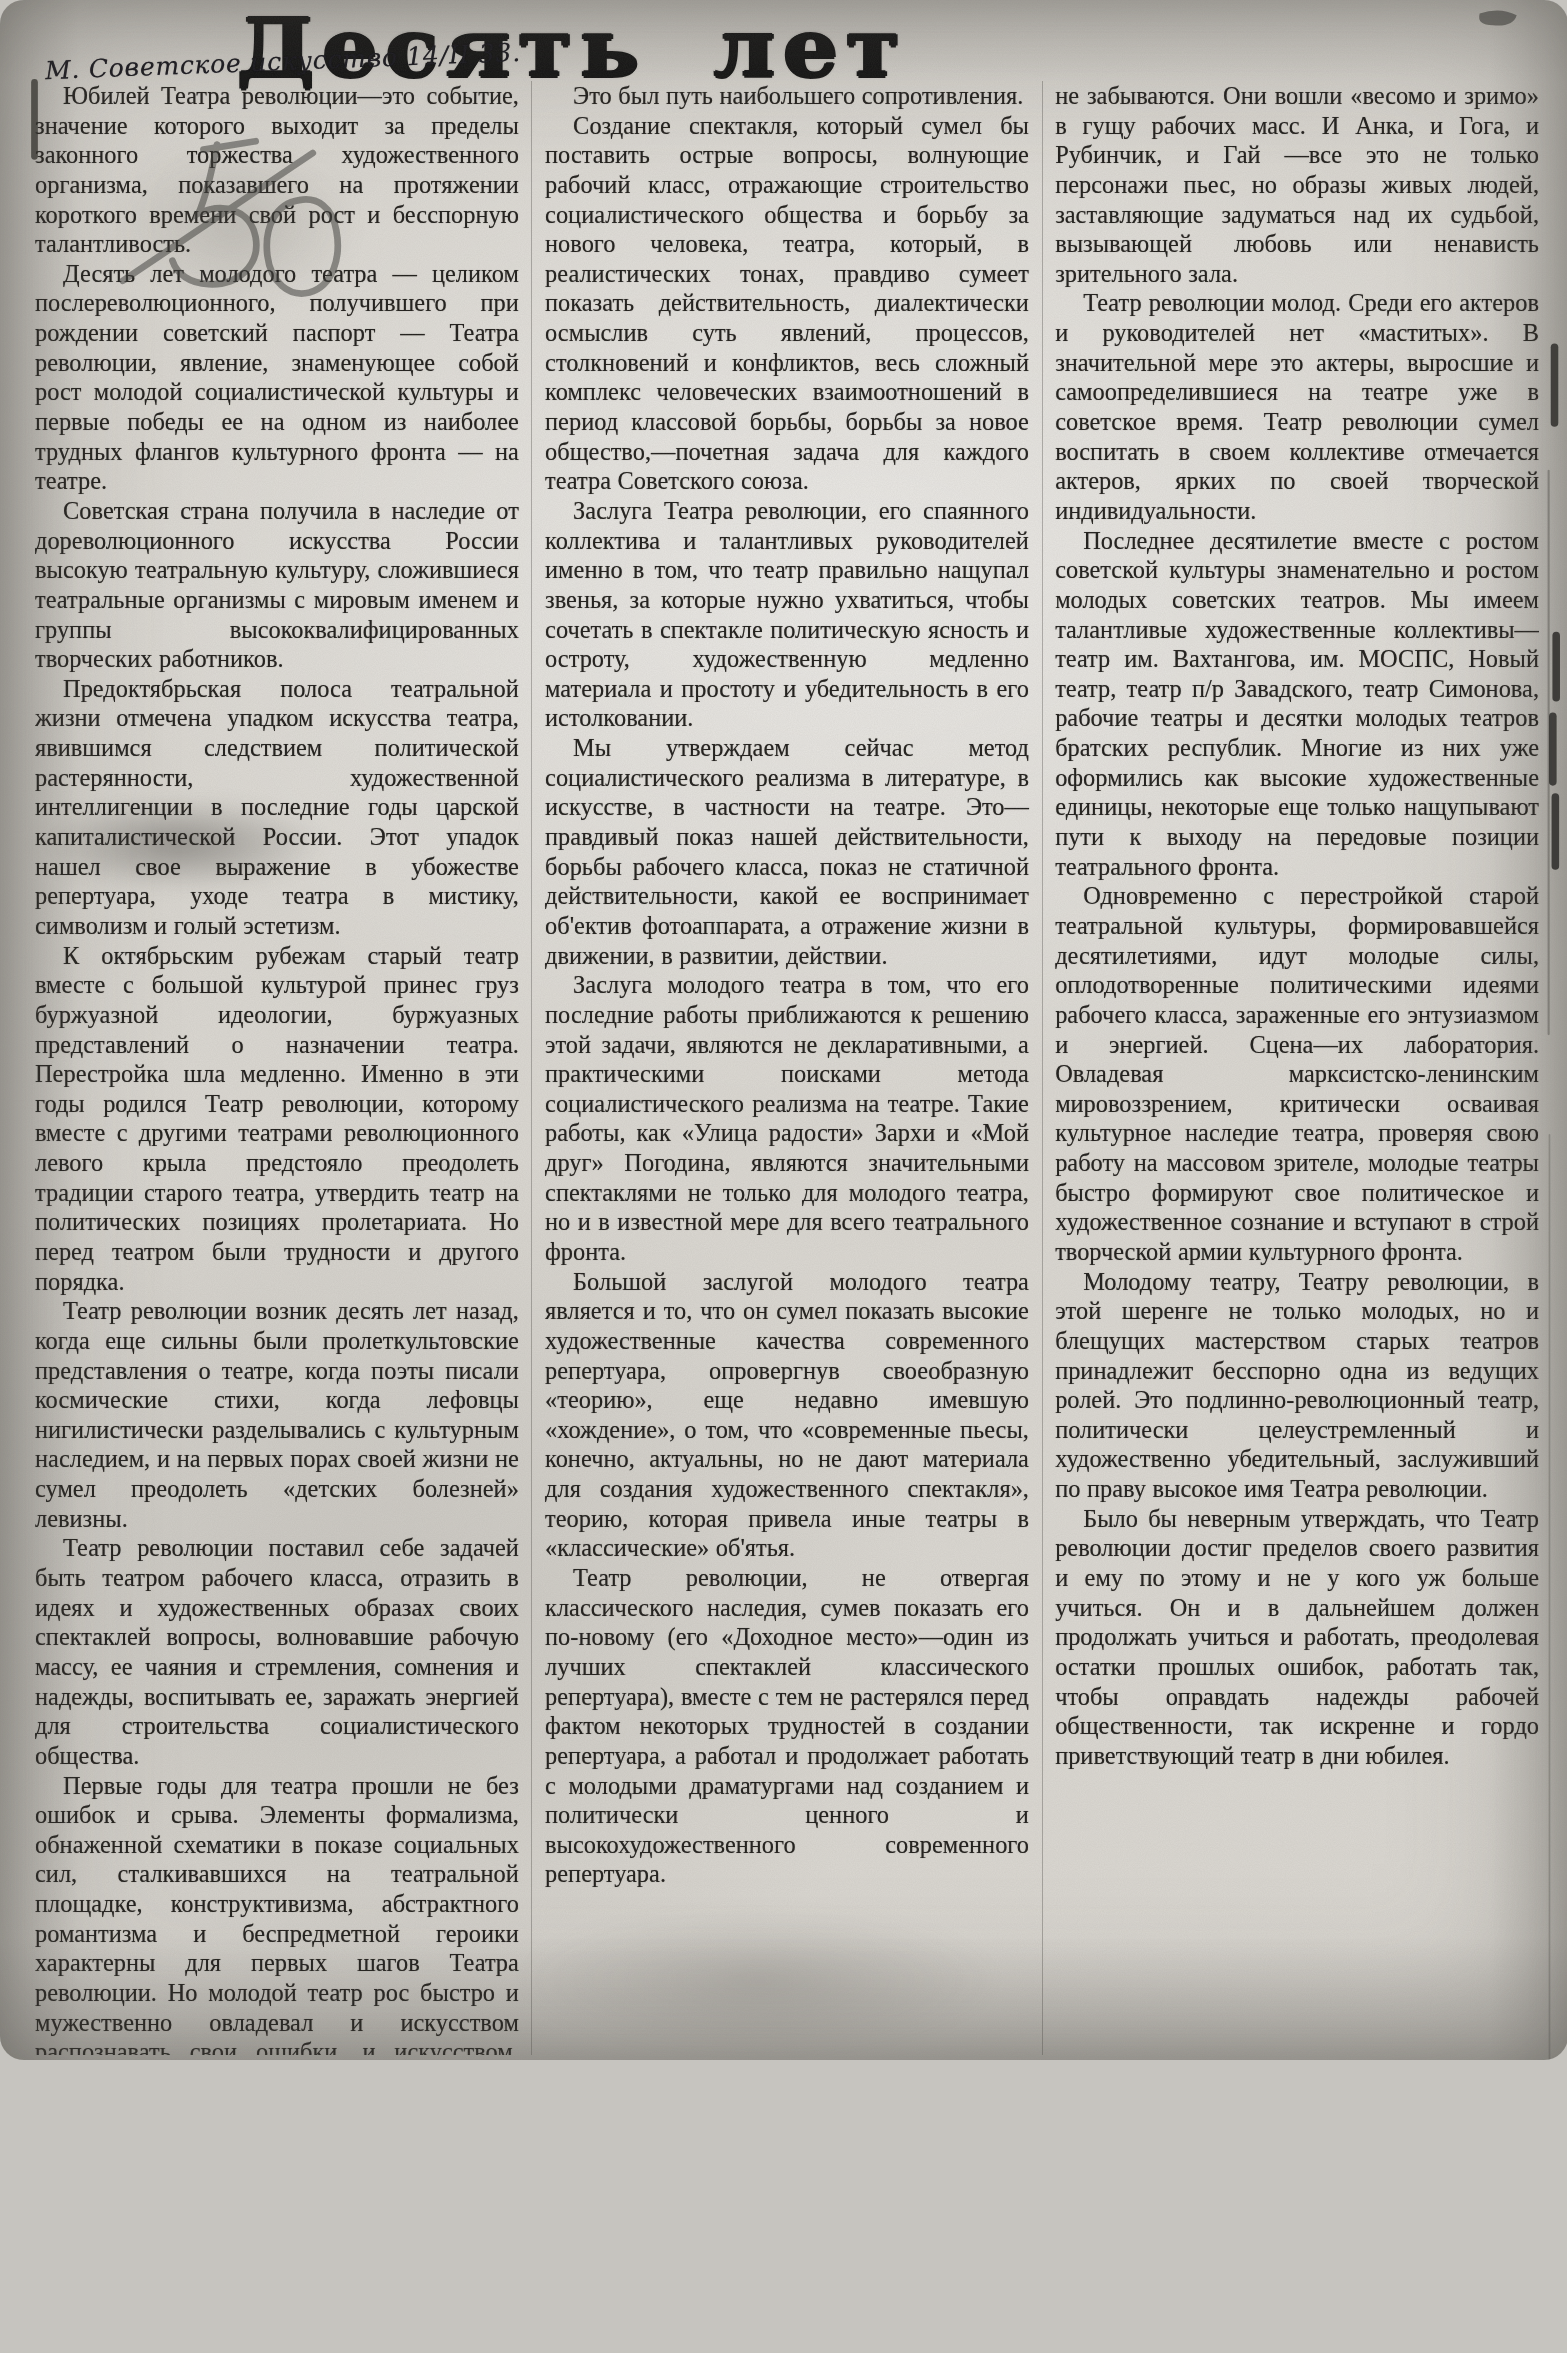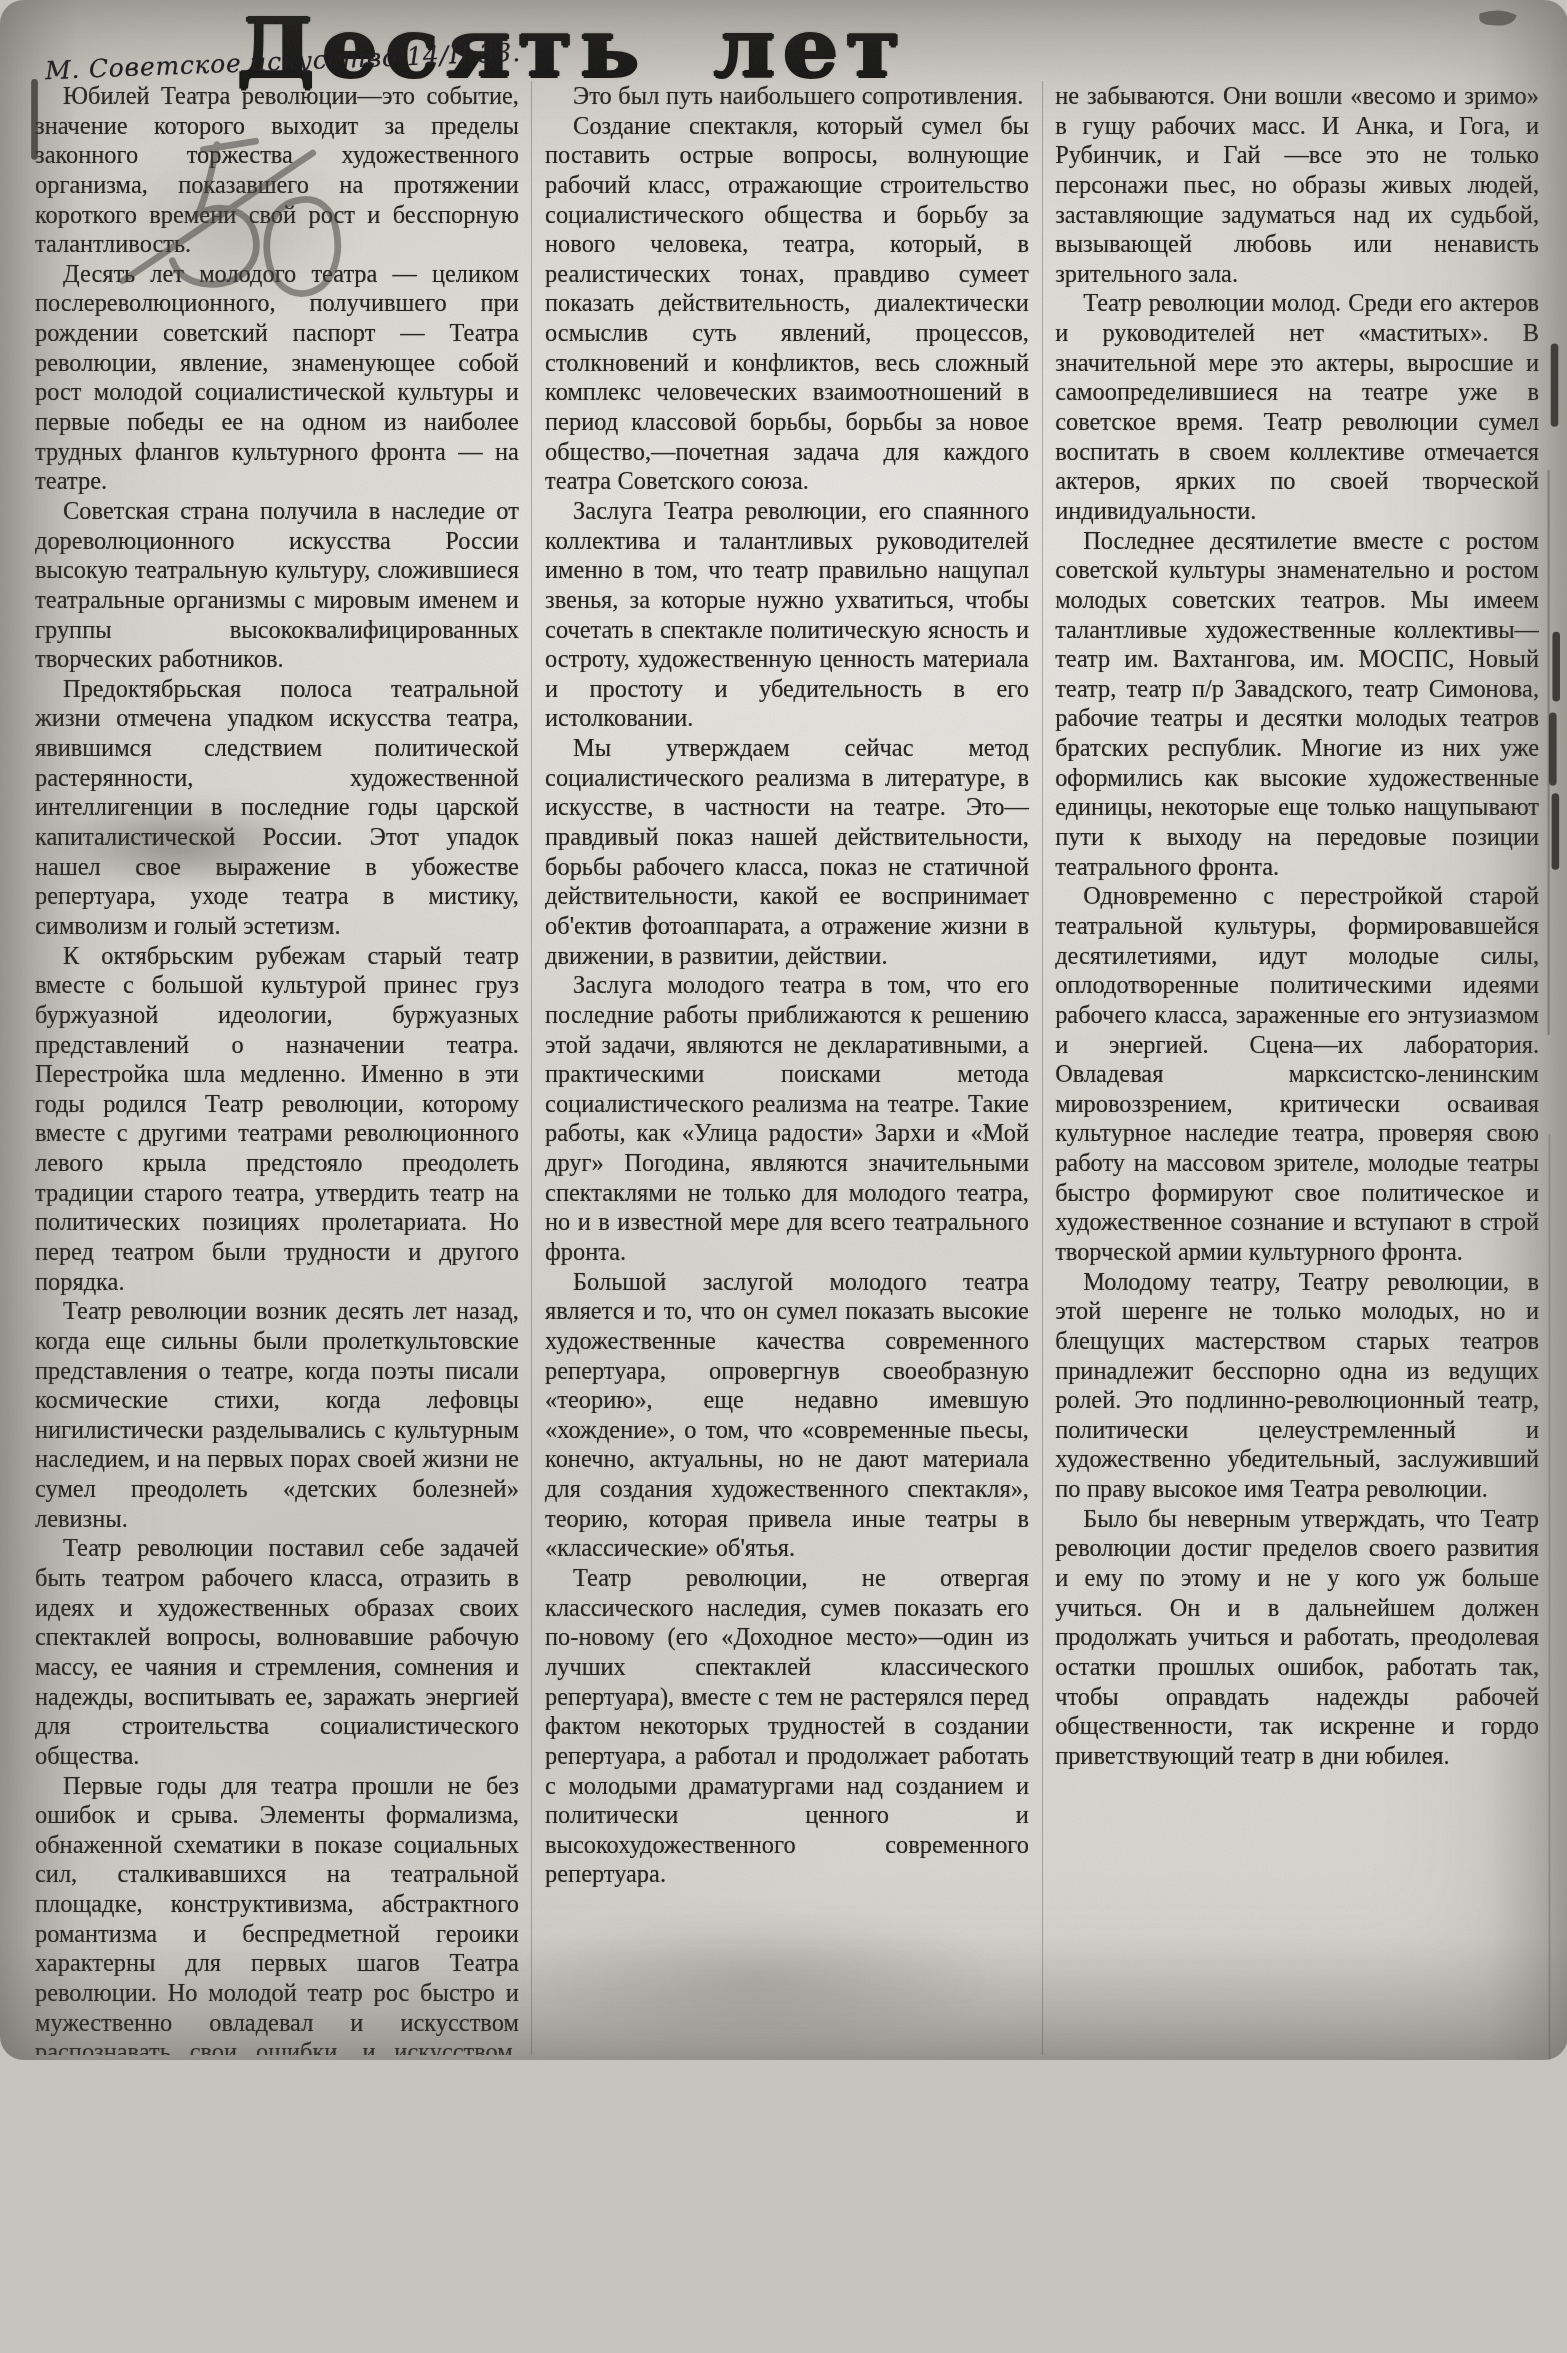--- a/index.html
+++ b/index.html
@@ -74,21 +74,21 @@
         <p class="para">Советская страна получила в наследие от дореволюционного искусства России высокую театральную культуру, сложившиеся театральные организмы с мировым именем и группы высококвалифицированных творческих работников.</p>
         <p class="para">Предоктябрьская полоса театральной жизни отмечена упадком искусства театра, явившимся следствием политической растерянности, художественной интеллигенции в последние годы царской капиталистической России. Этот упадок нашел свое выражение в убожестве репертуара, уходе театра в мистику, символизм и голый эстетизм.</p>
         <p class="para">К октябрьским рубежам старый театр вместе с большой культурой принес груз буржуазной идеологии, буржуазных представлений о назначении театра. Перестройка шла медленно. Именно в эти годы родился Театр революции, которому вместе с другими театрами революционного левого крыла предстояло преодолеть традиции старого театра, утвердить театр на политических позициях пролетариата. Но перед театром были трудности и другого порядка.</p>
         <p class="para">Театр революции возник десять лет назад, когда еще сильны были пролеткультовские представления о театре, когда поэты писали космические стихи, когда лефовцы нигилистически разделывались с культурным наследием, и на первых порах своей жизни не сумел преодолеть «детских болезней» левизны.</p>
         <p class="para">Театр революции поставил себе задачей быть театром рабочего класса, отразить в идеях и художественных образах своих спектаклей вопросы, волновавшие рабочую массу, ее чаяния и стремления, сомнения и надежды, воспитывать ее, заражать энергией для строительства социалистического общества.</p>
         <p class="para">Первые годы для театра прошли не без ошибок и срыва. Элементы формализма, обнаженной схематики в показе социальных сил, сталкивавшихся на театральной площадке, конструктивизма, абстрактного романтизма и беспредметной героики характерны для первых шагов Театра революции. Но молодой театр рос быстро и мужественно овладевал и искусством распознавать свои ошибки, и искусством, перестраиваясь на ходу, искать и находить правильные пути к осуществлению поставленных перед собой задач.</p>
       </div>
     <div class="col">
         <p class="para">Это был путь наибольшего сопротивления.</p>
         <p class="para">Создание спектакля, который сумел бы поставить острые вопросы, волнующие рабочий класс, отражающие строительство социалистического общества и борьбу за нового человека, театра, который, в реалистических тонах, правдиво сумеет показать действительность, диалектически осмыслив суть явлений, процессов, столкновений и конфликтов, весь сложный комплекс человеческих взаимоотношений в период классовой борьбы, борьбы за новое общество,—почетная задача для каждого театра Советского союза.</p>
-        <p class="para">Заслуга Театра революции, его спаянного коллектива и талантливых руководителей именно в том, что театр правильно нащупал звенья, за которые нужно ухватиться, чтобы сочетать в спектакле политическую ясность и остроту, художественную ценность материала и простоту и убедительность в его истолковании.</p>
+        <p class="para">Заслуга Театра революции, его спаянного коллектива и талантливых руководителей именно в том, что театр правильно нащупал звенья, за которые нужно ухватиться, чтобы сочетать в спектакле политическую ясность и остроту, художественную медленно материала и простоту и убедительность в его истолковании.</p>
         <p class="para">Мы утверждаем сейчас метод социалистического реализма в литературе, в искусстве, в частности на театре. Это—правдивый показ нашей действительности, борьбы рабочего класса, показ не статичной действительности, какой ее воспринимает об'ектив фотоаппарата, а отражение жизни в движении, в развитии, действии.</p>
         <p class="para">Заслуга молодого театра в том, что его последние работы приближаются к решению этой задачи, являются не декларативными, а практическими поисками метода социалистического реализма на театре. Такие работы, как «Улица радости» Зархи и «Мой друг» Погодина, являются значительными спектаклями не только для молодого театра, но и в известной мере для всего театрального фронта.</p>
         <p class="para">Большой заслугой молодого театра является и то, что он сумел показать высокие художественные качества современного репертуара, опровергнув своеобразную «теорию», еще недавно имевшую «хождение», о том, что «современные пьесы, конечно, актуальны, но не дают материала для создания художественного спектакля», теорию, которая привела иные театры в «классические» об'ятья.</p>
         <p class="para">Театр революции, не отвергая классического наследия, сумев показать его по-новому (его «Доходное место»—один из лучших спектаклей классического репертуара), вместе с тем не растерялся перед фактом некоторых трудностей в создании репертуара, а работал и продолжает работать с молодыми драматургами над созданием и политически ценного и высокохудожественного современного репертуара.</p>
       </div>
     <div class="col">
         <p class="para cont">не забываются. Они вошли «весомо и зримо» в гущу рабочих масс. И Анка, и Гога, и Рубинчик, и Гай —все это не только персонажи пьес, но образы живых людей, заставляющие задуматься над их судьбой, вызывающей любовь или ненависть зрительного зала.</p>
         <p class="para">Театр революции молод. Среди его актеров и руководителей нет «маститых». В значительной мере это актеры, выросшие и самоопределившиеся на театре уже в советское время. Театр революции сумел воспитать в своем коллективе отмечается актеров, ярких по своей творческой индивидуальности.</p>
         <p class="para">Последнее десятилетие вместе с ростом советской культуры знаменательно и ростом молодых советских театров. Мы имеем талантливые художественные коллективы— театр им. Вахтангова, им. МОСПС, Новый театр, театр п/р Завадского, театр Симонова, рабочие театры и десятки молодых театров братских республик. Многие из них уже оформились как высокие художественные единицы, некоторые еще только нащупывают пути к выходу на передовые позиции театрального фронта.</p>
         <p class="para">Одновременно с перестройкой старой театральной культуры, формировавшейся десятилетиями, идут молодые силы, оплодотворенные политическими идеями рабочего класса, зараженные его энтузиазмом и энергией. Сцена—их лаборатория. Овладевая марксистско-ленинским мировоззрением, критически осваивая культурное наследие театра, проверяя свою работу на массовом зрителе, молодые театры быстро формируют свое политическое и художественное сознание и вступают в строй творческой армии культурного фронта.</p>

